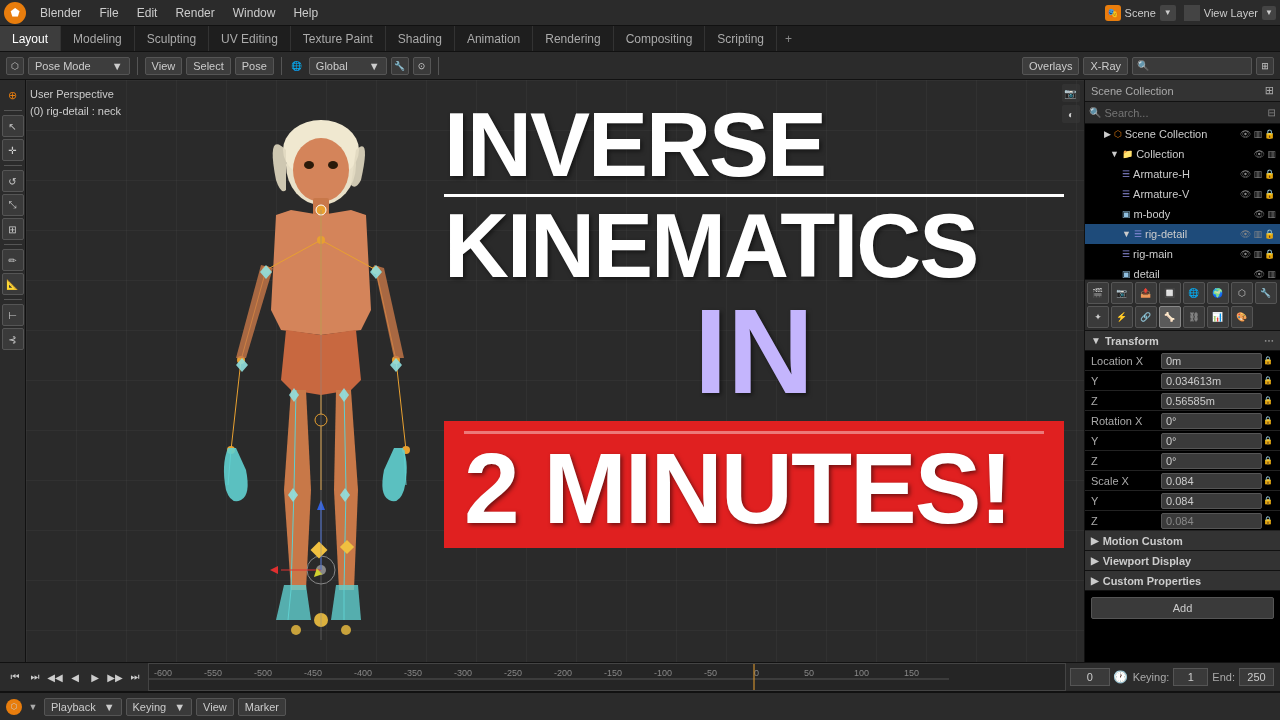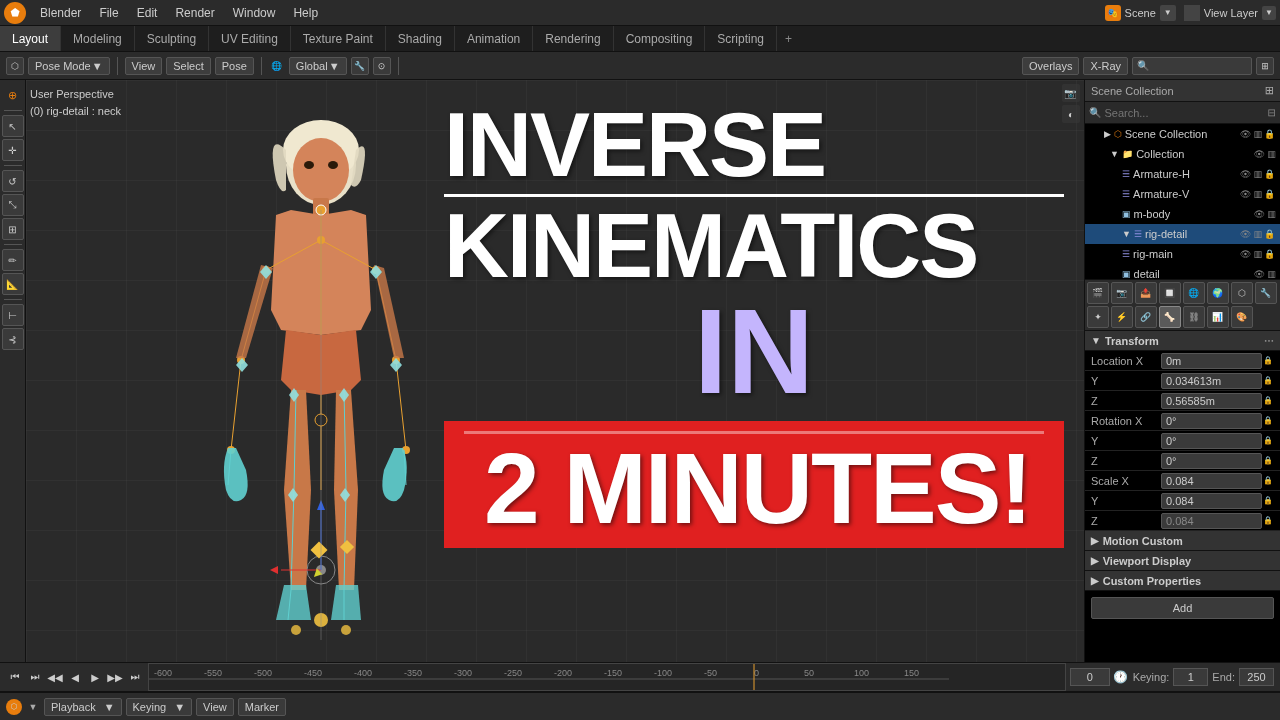--- a/index.html
+++ b/index.html
@@ -79,21 +79,21 @@
       gap: 4px;
     }
     .toolbar-btn {
       padding: 2px 6px;
       background: #3d3d3d;
       border: 1px solid #555;
       color: #ccc;
       font-size: 11px;
       cursor: pointer;
       border-radius: 2px;
-      display: flex; align-items: center; gap: 1px;
+      display: flex; align-items: center; gap: 21px;
     }
     .toolbar-sep { width: 1px; height: 18px; background: #555; margin: 0 3px; }
 
     
     #main-area {
       display: flex;
       height: calc(720px - 26px - 26px - 28px - 30px - 28px);
     }
 
     
@@ -192,21 +192,20 @@
       margin-top: 10px;
     }
     .title-minutes {
       font-size: 100px;
       font-weight: 900;
       color: white;
       text-transform: uppercase;
       line-height: 1;
       text-shadow: 2px 2px 4px rgba(0,0,0,0.5);
       letter-spacing: -2px;
-      margin-left: 20px;
     }
     .title-minutes-divider {
       height: 3px;
       background: rgba(255,255,255,0.4);
       margin-bottom: 4px;
     }
 
     
     .viewport-info {
       position: absolute;

